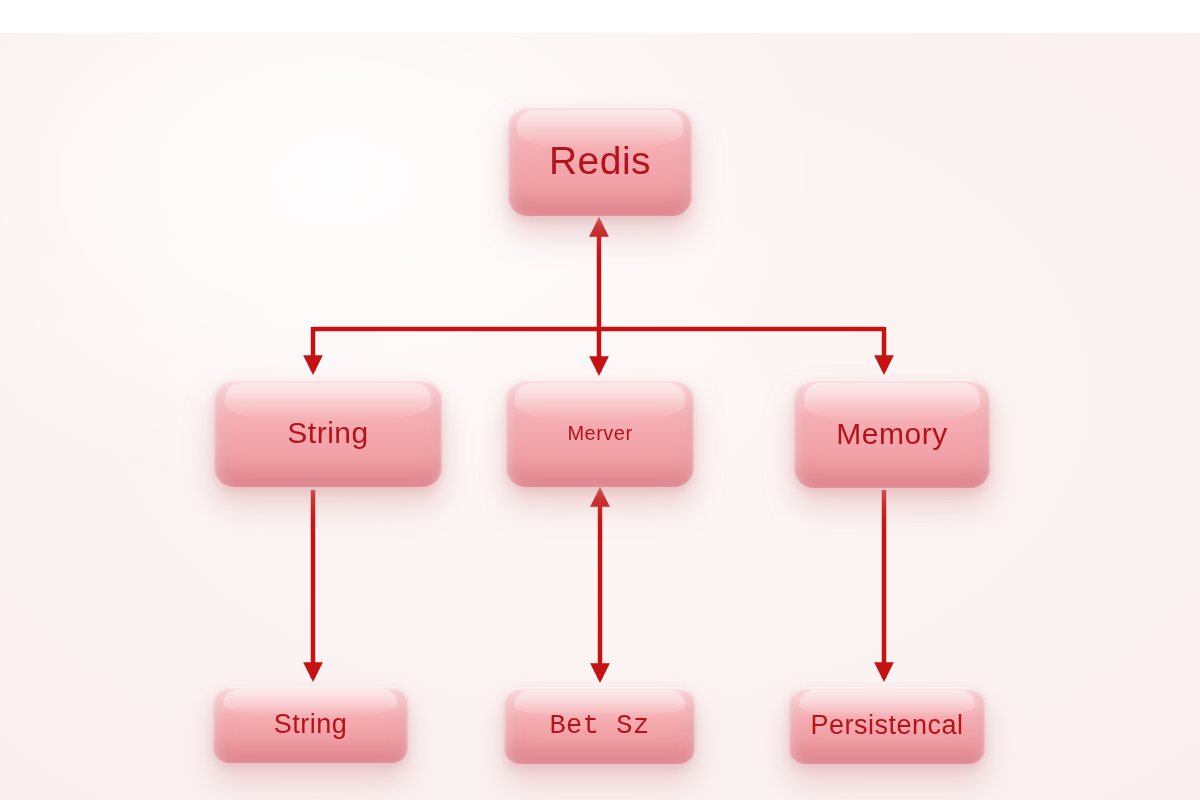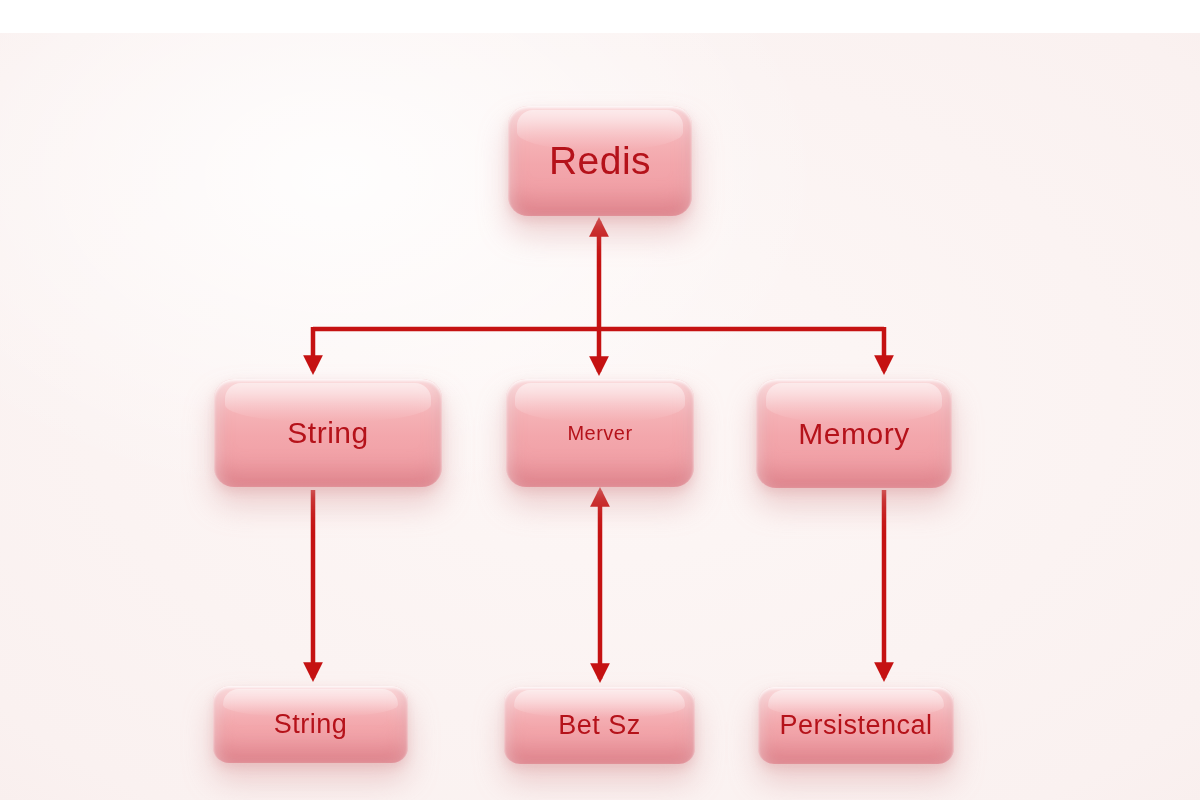--- a/index.html
+++ b/index.html
@@ -41,24 +41,24 @@
     content:"";position:absolute;left:5%;right:5%;top:4%;height:36%;
     border-radius:16px 16px 45% 45%;
     background:linear-gradient(180deg, rgba(255,255,255,0.50), rgba(255,255,255,0));
     pointer-events:none;
   }
   .node .label{position:relative;letter-spacing:0.5px;}
 
   .node-root        {left:508px;top:73px; width:184px;height:110px;font-size:39px;}
   .node-mid-left    {left:214px;top:346px;width:228px;height:108px;font-size:30px;}
   .node-mid-center  {left:506px;top:346px;width:188px;height:108px;font-size:20px;}
-  .node-mid-right   {left:756px;top:346px;width:196px;height:109px;font-size:30px;}
+  .node-mid-right   {left:794px;top:346px;width:196px;height:109px;font-size:30px;}
   .node-bottom-left {left:213px;top:653px;width:195px;height:77px;font-size:27px;border-radius:16px;}
-  .node-bottom-center{left:504px;top:654px;width:191px;height:77px;font-size:27px;border-radius:16px;}
-  .node-bottom-right{left:758px;top:654px;width:196px;height:77px;font-size:27px;border-radius:16px;}
+  .node-bottom-center{left:504px;top:654px;width:191px;height:77px;font-size:27px;border-radius:16px;font-family:Liberation Mono, monospace;}
+  .node-bottom-right{left:789px;top:654px;width:196px;height:77px;font-size:27px;border-radius:16px;}
 
   svg.edges{position:absolute;left:0;top:0;pointer-events:none;}
   svg.edges line{stroke:var(--arrow-color);stroke-width:4.5;}
   svg.edges marker path{fill:var(--arrow-color);}
 </style>
 </head>
 <body>
 
 <div class="canvas">
 

